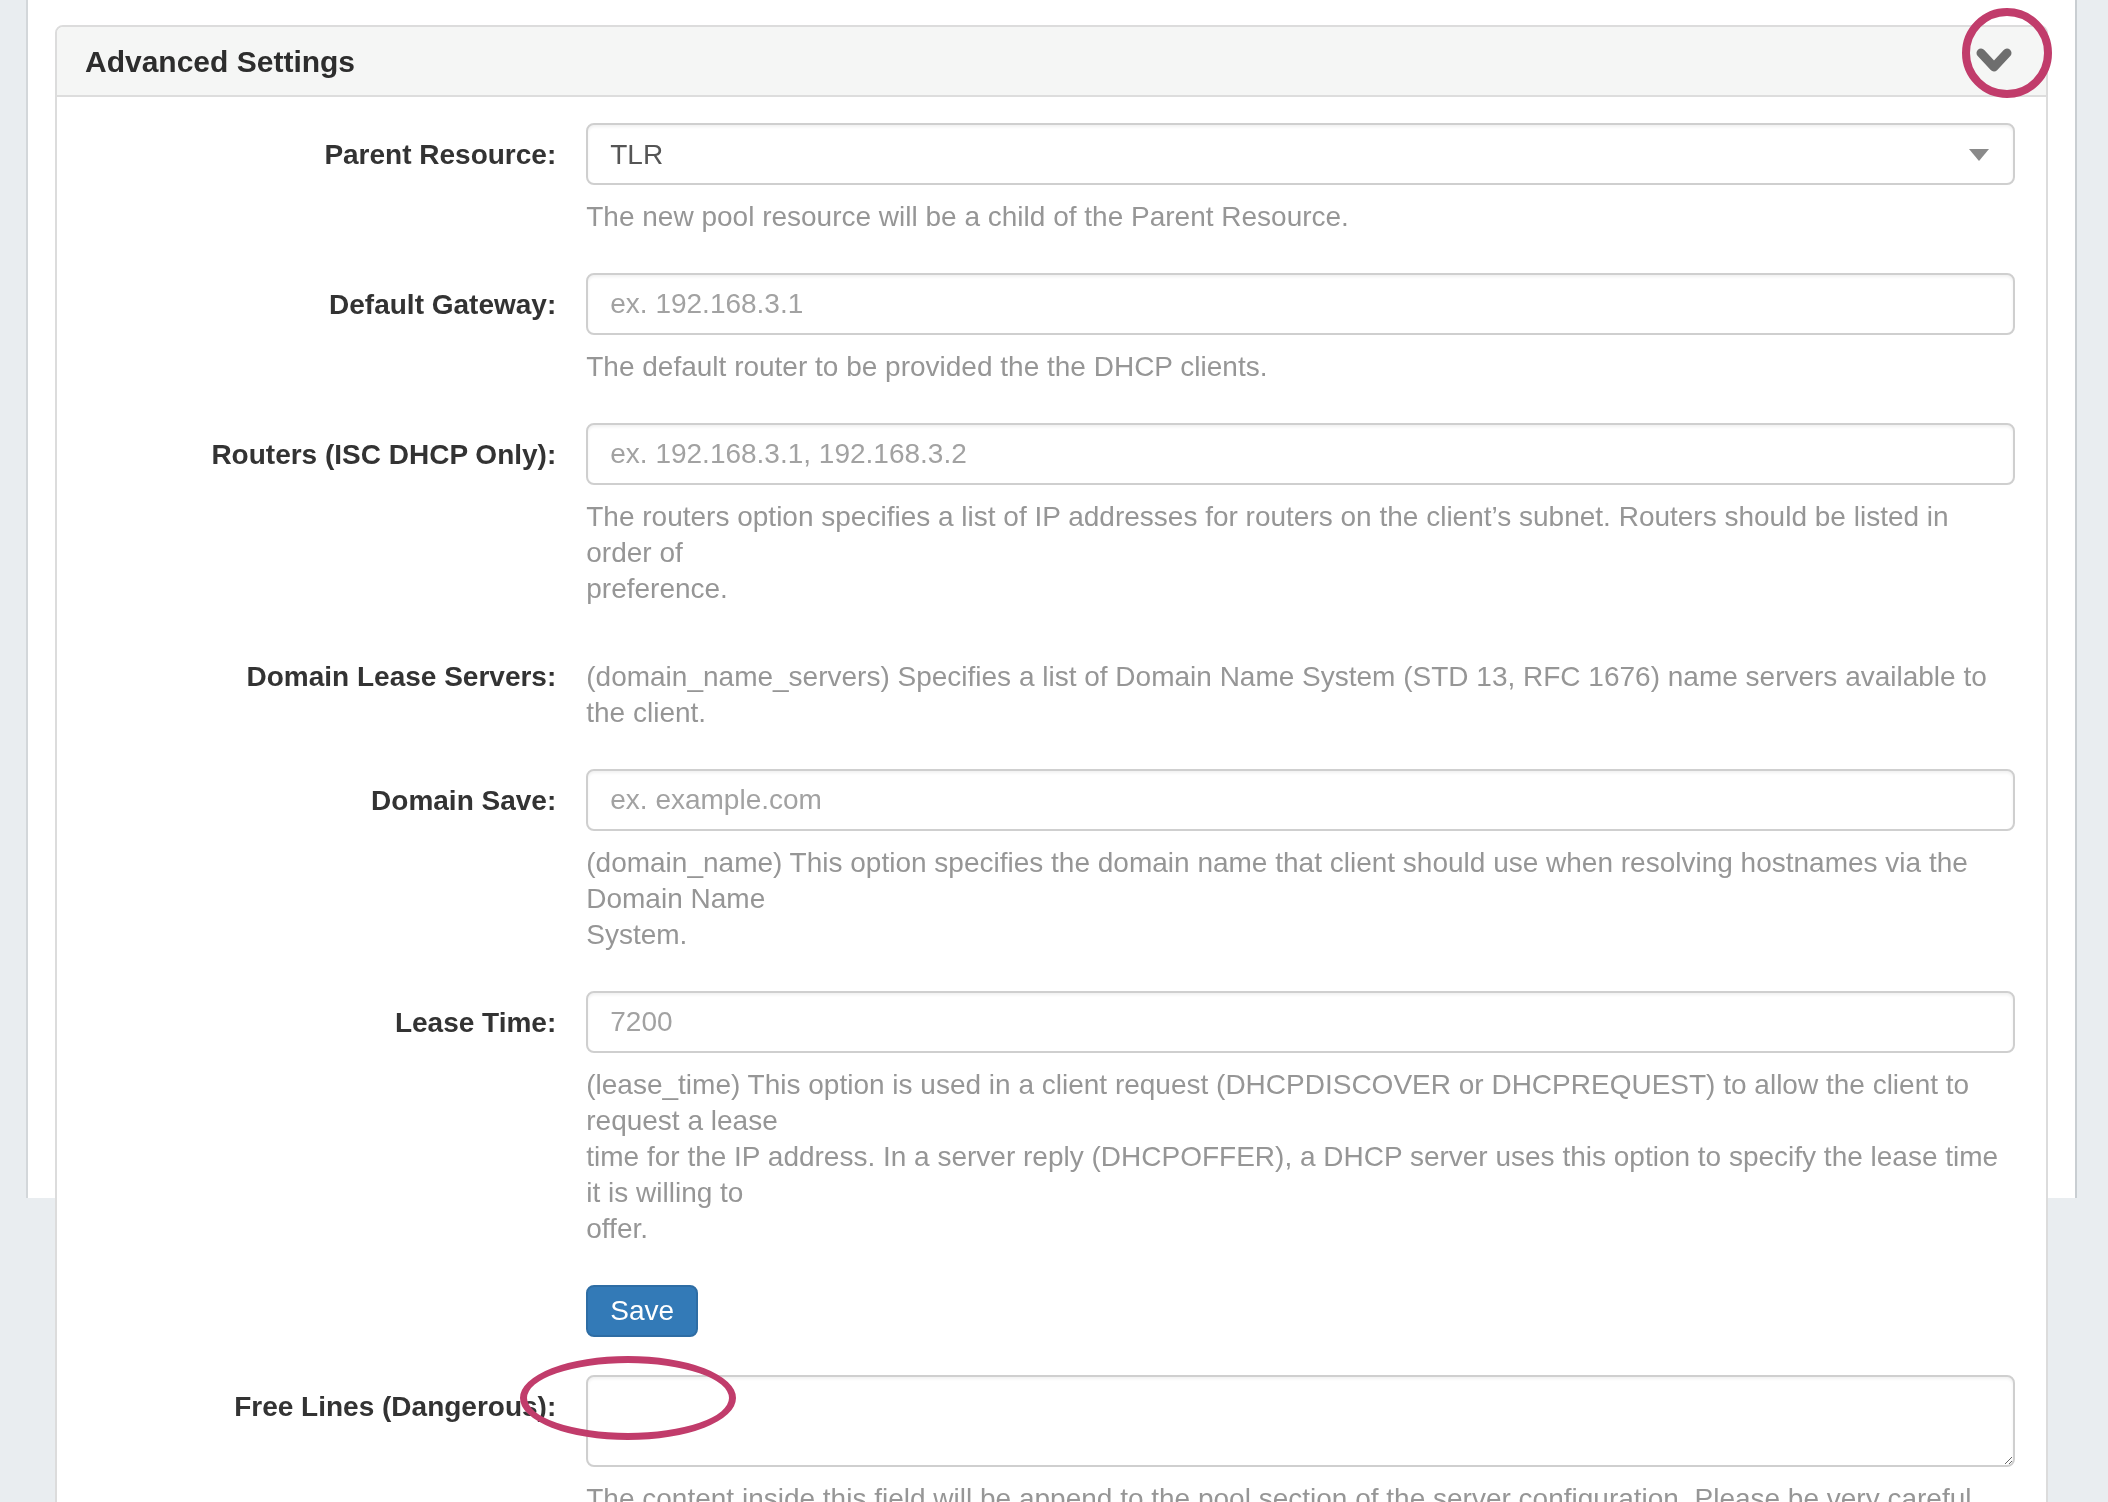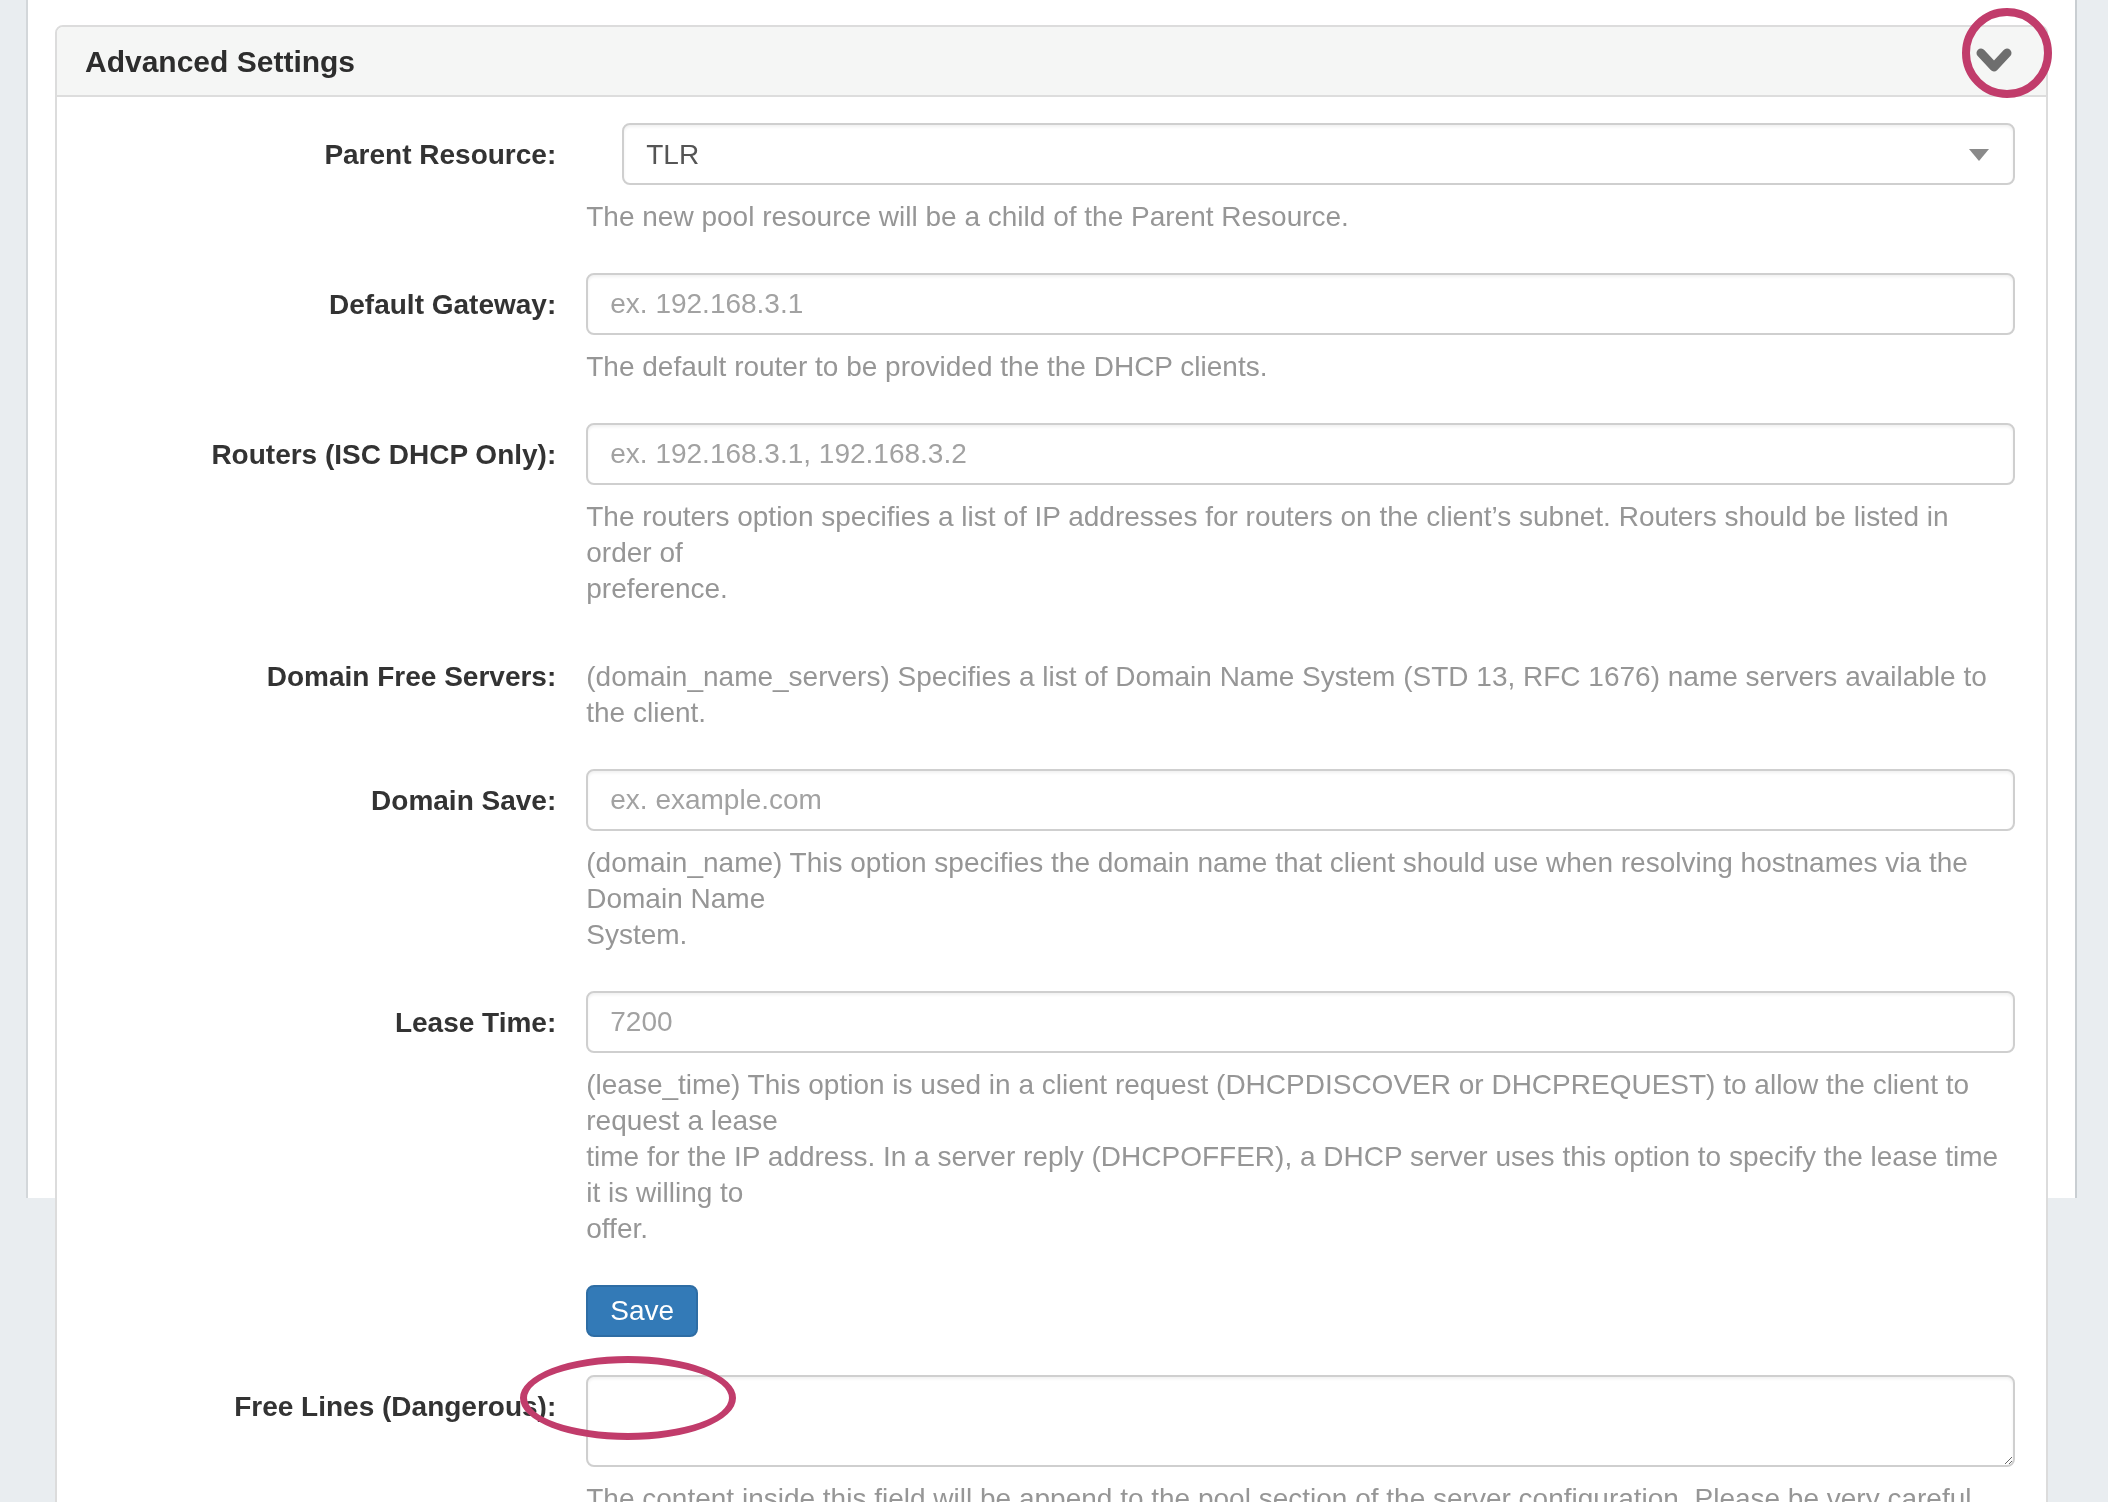--- a/index.html
+++ b/index.html
@@ -75,21 +75,21 @@
     font-size: 28px;
     color: #555555;
     background: #ffffff;
     border: 2px solid #cfcfcf;
     border-radius: 8px;
     box-shadow: inset 0 2px 3px rgba(0,0,0,0.06);
     outline: none;
   }
   .form-control::placeholder { color: #a2a2a2; opacity: 1; }
 
-  .select-wrap { position: relative; margin-left: 36px; }
+  .select-wrap { position: relative; }
   select.form-control {
     appearance: none;
     -webkit-appearance: none;
     -moz-appearance: none;
     padding-right: 60px;
   }
   .select-caret {
     position: absolute;
     right: 26px; top: 50%;
     margin-top: -5px;
@@ -176,21 +176,21 @@
         <div class="form-group">
           <label class="col-label">Routers (ISC DHCP Only):</label>
           <div class="col-input">
             <input type="text" class="form-control" placeholder="ex. 192.168.3.1, 192.168.3.2" style="">
             <p class="help">The routers option specifies a list of IP addresses for routers on the client’s subnet. Routers should be listed in order of
 preference.</p>
           </div>
         </div>
 
         <div class="form-group">
-          <label class="col-label">Domain Free Servers:</label>
+          <label class="col-label">Domain Lease Servers:</label>
           <div class="col-input">
             <p class="help">(domain_name_servers) Specifies a list of Domain Name System (STD 13, RFC 1676) name servers available to the client.</p>
           </div>
         </div>
 
         <div class="form-group">
           <label class="col-label">Domain Save:</label>
           <div class="col-input">
             <input type="text" class="form-control" placeholder="ex. example.com" style="">
             <p class="help">(domain_name) This option specifies the domain name that client should use when resolving hostnames via the Domain Name

